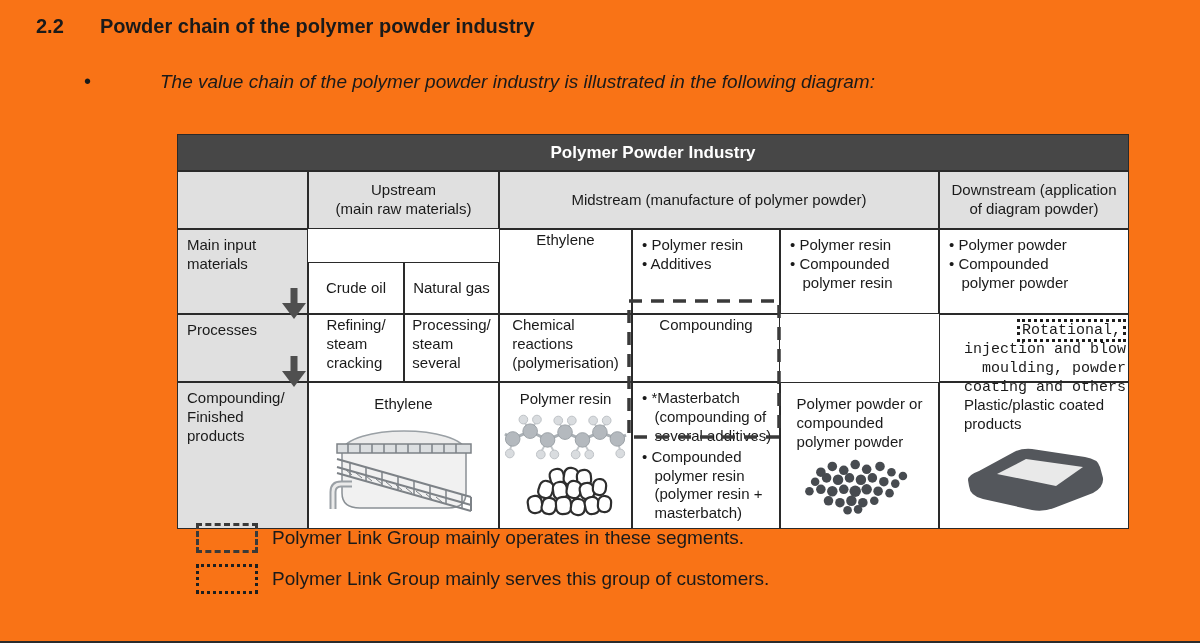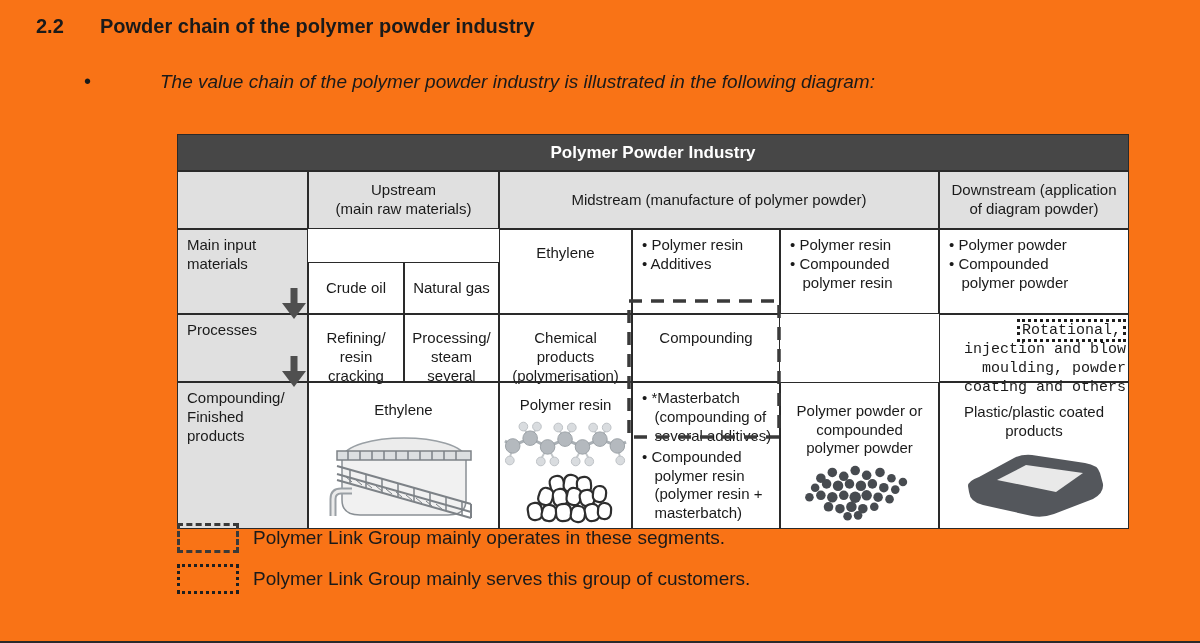--- a/index.html
+++ b/index.html
@@ -18,32 +18,32 @@
 
   .vc-table{position:absolute;left:177px;top:123px;display:grid;
     grid-template-columns:131px 96px 95px 133px 148px 159px 190px;
     grid-template-rows:37px 58px 33px 52px 68px 147px;
     background:#fff;font-size:15px;line-height:1.26;margin-top:11px;}
   .c{border:1px solid var(--line);display:flex;}
   .gray{background:var(--shade);}
   .dark{background:var(--header-bg);color:var(--header-text);font-weight:bold;font-size:17px;
     align-items:center;justify-content:center;}
   .cc{align-items:center;justify-content:center;text-align:center;}
-  .tc{align-items:flex-start;justify-content:center;text-align:center;padding-top:14px;}
+  .tc{align-items:flex-start;justify-content:center;text-align:left;padding-top:1px;}
   .tl{align-items:flex-start;justify-content:flex-start;text-align:left;padding:6px 6px 4px 9px;}
   .pre{white-space:pre;}
   .italic{font-style:italic;}
   .col{flex-direction:column;}
   .imgwrap{display:flex;flex-direction:column;align-items:center;width:100%;}
 
   .overlay{position:absolute;pointer-events:none;}
   .dotted-inline{border:3px dotted #1f1f1f;padding:0 2px;}
   .wrapcell{display:block;padding:7px 2px 0 2px;text-align:right;font-family:Liberation Mono, monospace;}
 
-  .legend-row{position:absolute;left:177px;display:flex;align-items:center;gap:14px;}
+  .legend-row{position:absolute;left:196px;display:flex;align-items:center;gap:14px;}
   .legend-sym{width:62px;height:30px;flex:0 0 auto;}
   .sym-dashed{border:3px dashed var(--marker);}
   .sym-dotted{border:3px dotted #1f1f1f;}
   .legend-label{font-size:19px;}
 
   .bottom-rule{position:absolute;left:0;bottom:0;width:100%;height:2px;background:#2b2b2b;}
 </style>
 </head>
 <body>
 
@@ -74,27 +74,27 @@
 • Additives</div>
     <div class="c tl pre" style="grid-area:3/6/5/7">• Polymer resin
 • Compounded
    polymer resin</div>
     <div class="c tl pre" style="grid-area:3/7/5/8">• Polymer powder
 • Compounded
    polymer powder</div>
 
     <div class="c gray tl" style="grid-area:5/1/6/2">Processes</div>
     <div class="c tc pre" style="grid-area:5/2/6/3">Refining/
-resin
+steam
 cracking</div>
     <div class="c tc pre" style="grid-area:5/3/6/4">Processing/
 steam
 several</div>
     <div class="c tc pre" style="grid-area:5/4/6/5">Chemical
-products
+reactions
 (polymerisation)</div>
     <div class="c tc" style="grid-area:5/5/6/6">Compounding</div>
     <div class="c" style="grid-area:5/7/6/8">
       <span class="wrapcell"><span class="dotted-inline">Rotational,</span><span> injection and blow moulding, powder coating and others</span></span>
     </div>
 
     <div class="c gray tl pre" style="grid-area:6/1/7/2">Compounding/
 Finished
 products</div>
 

